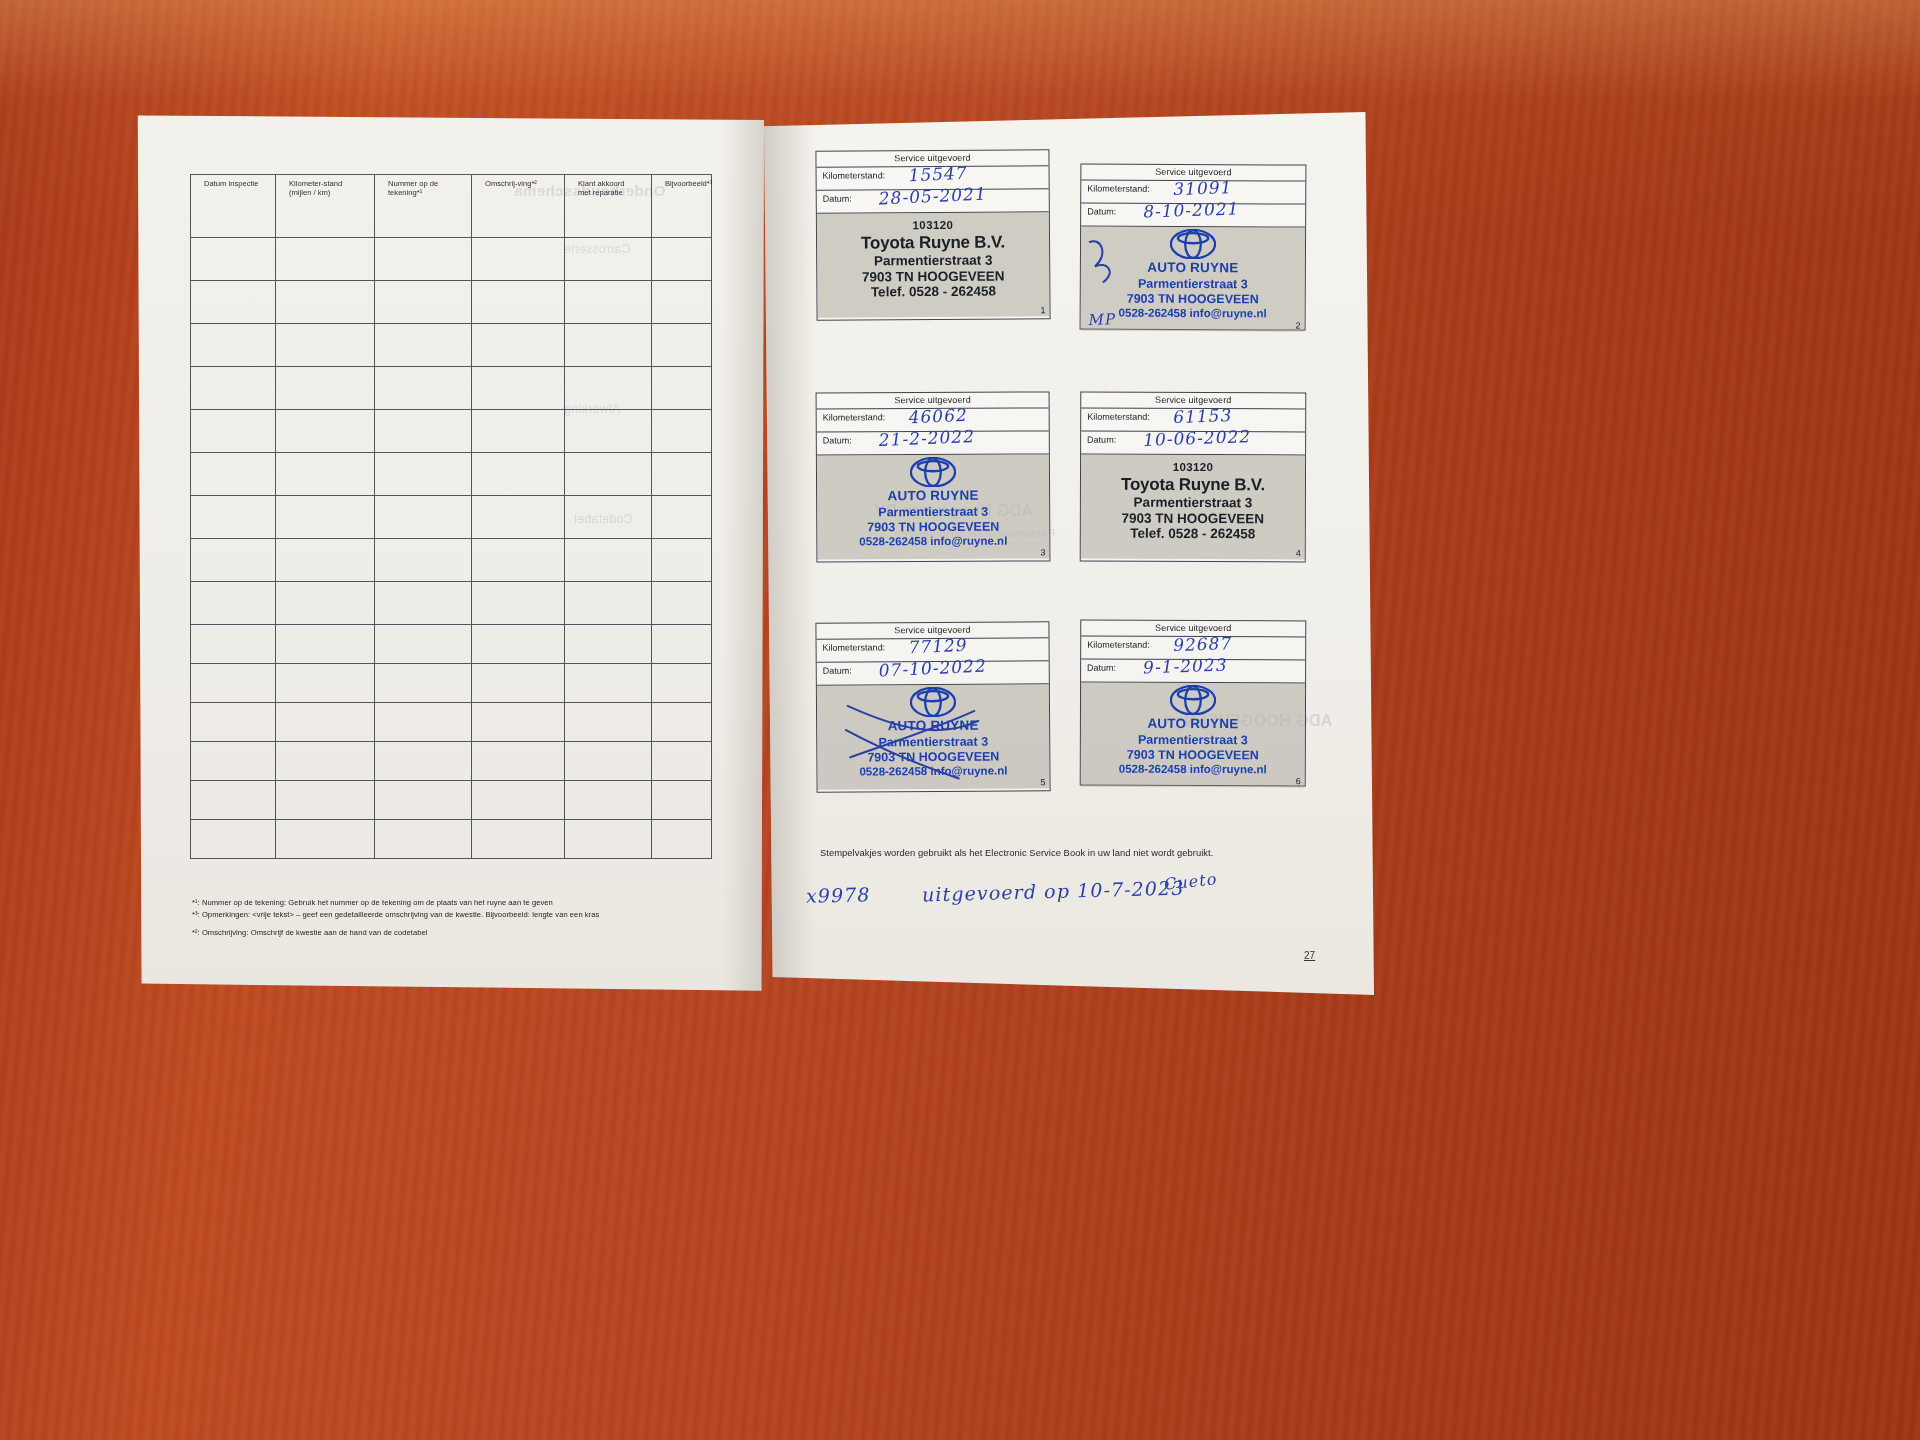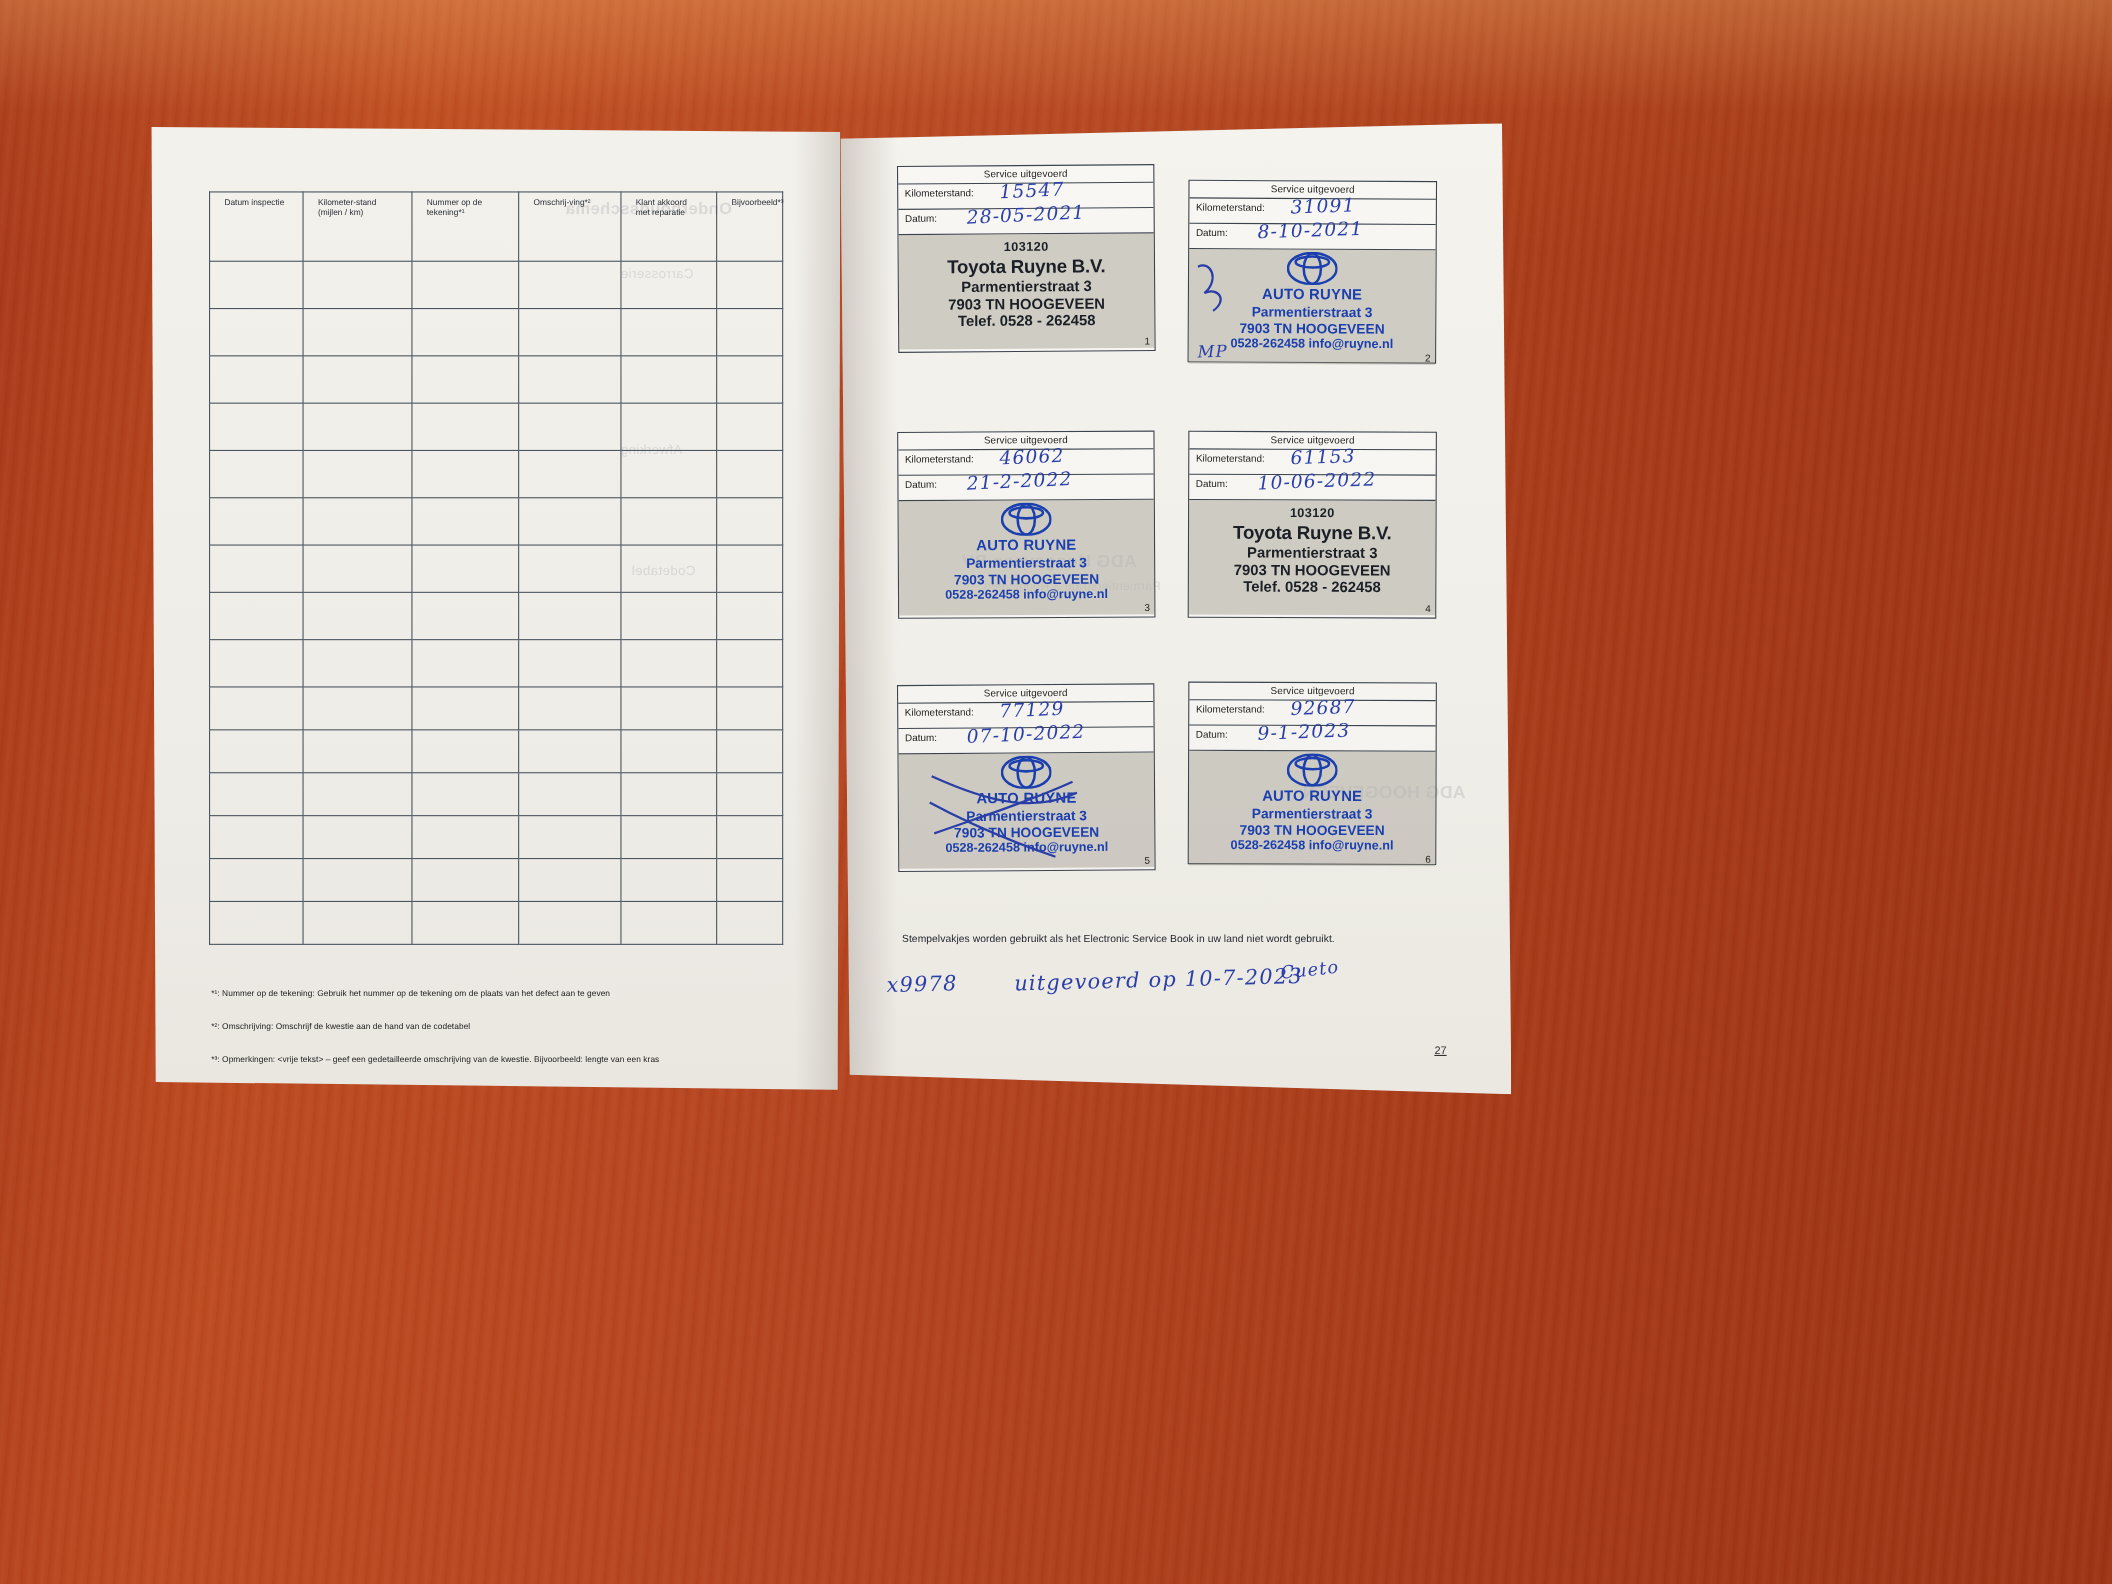--- a/index.html
+++ b/index.html
@@ -367,23 +367,23 @@
               <td></td>
               <td></td>
               <td></td>
               <td></td>
               <td></td>
               <td></td>
             </tr>
           </tbody>
       </table>
 
-      <div class="footnote" style="top:786px;">*¹: Nummer op de tekening: Gebruik het nummer op de tekening om de plaats van het defect aan te geven</div>
+      <div class="footnote" style="top:786px;">*¹: Nummer op de tekening: Gebruik het nummer op de tekening om de plaats van het ruyne aan te geven</div>
       <div class="footnote" style="top:816px;">*²: Omschrijving: Omschrijf de kwestie aan de hand van de codetabel</div>
-      <div class="footnote" style="top:846px;">*³: Opmerkingen: &lt;vrije tekst&gt; – geef een gedetailleerde omschrijving van de kwestie. Bijvoorbeeld: lengte van een kras</div>
+      <div class="footnote" style="top:798px;">*³: Opmerkingen: &lt;vrije tekst&gt; – geef een gedetailleerde omschrijving van de kwestie. Bijvoorbeeld: lengte van een kras</div>
 
       <div class="pagenum" style="left:56px; top:880px;">26</div>
     </div>
 
     <div class="page" id="page-right">
 
       <div class="ghost" style="left:110px; top:390px; font-size:16px; font-weight:700;">ADG Hoogeveen BV</div>
       <div class="ghost" style="left:130px; top:415px; font-size:11px;">Parmentierstraat 3 Hoogeveen</div>
       <div class="ghost" style="left:420px; top:600px; font-size:16px; font-weight:700;">ADG HOOGEVEEN</div>
 

